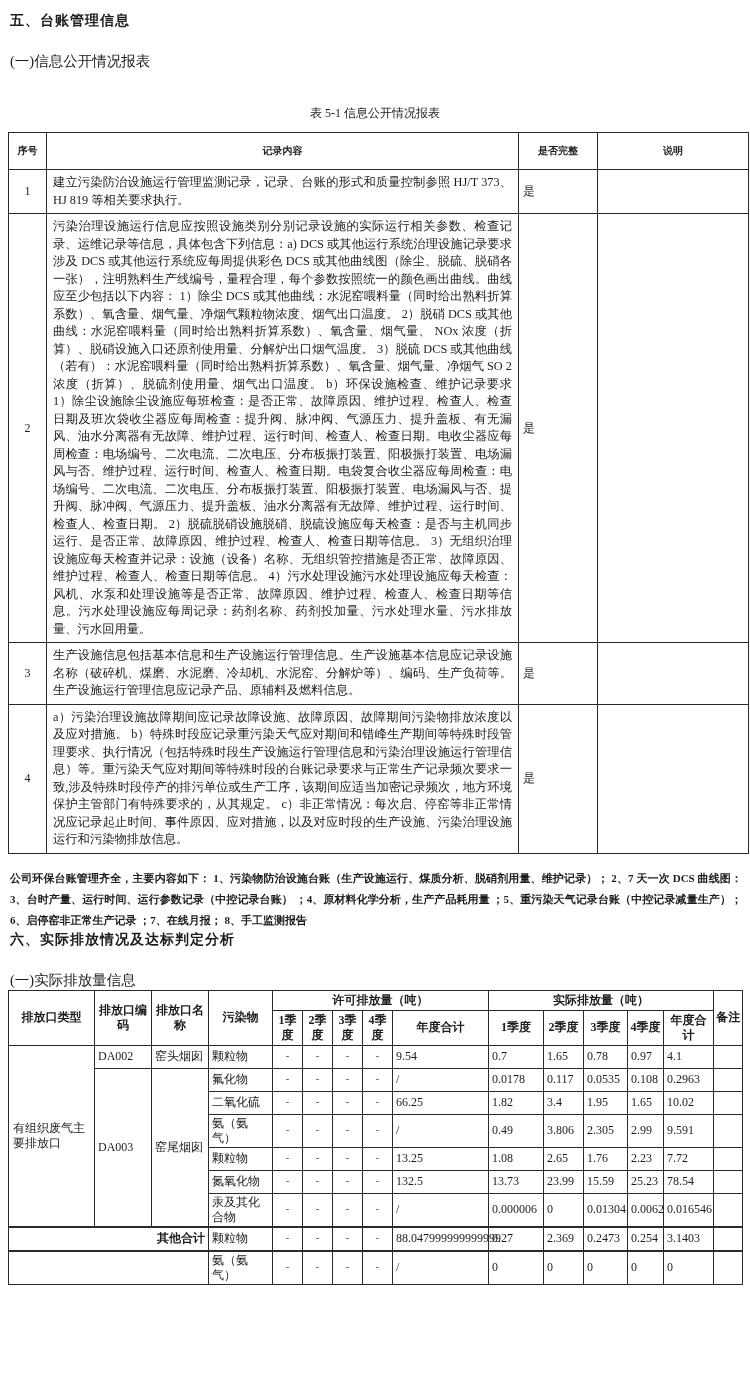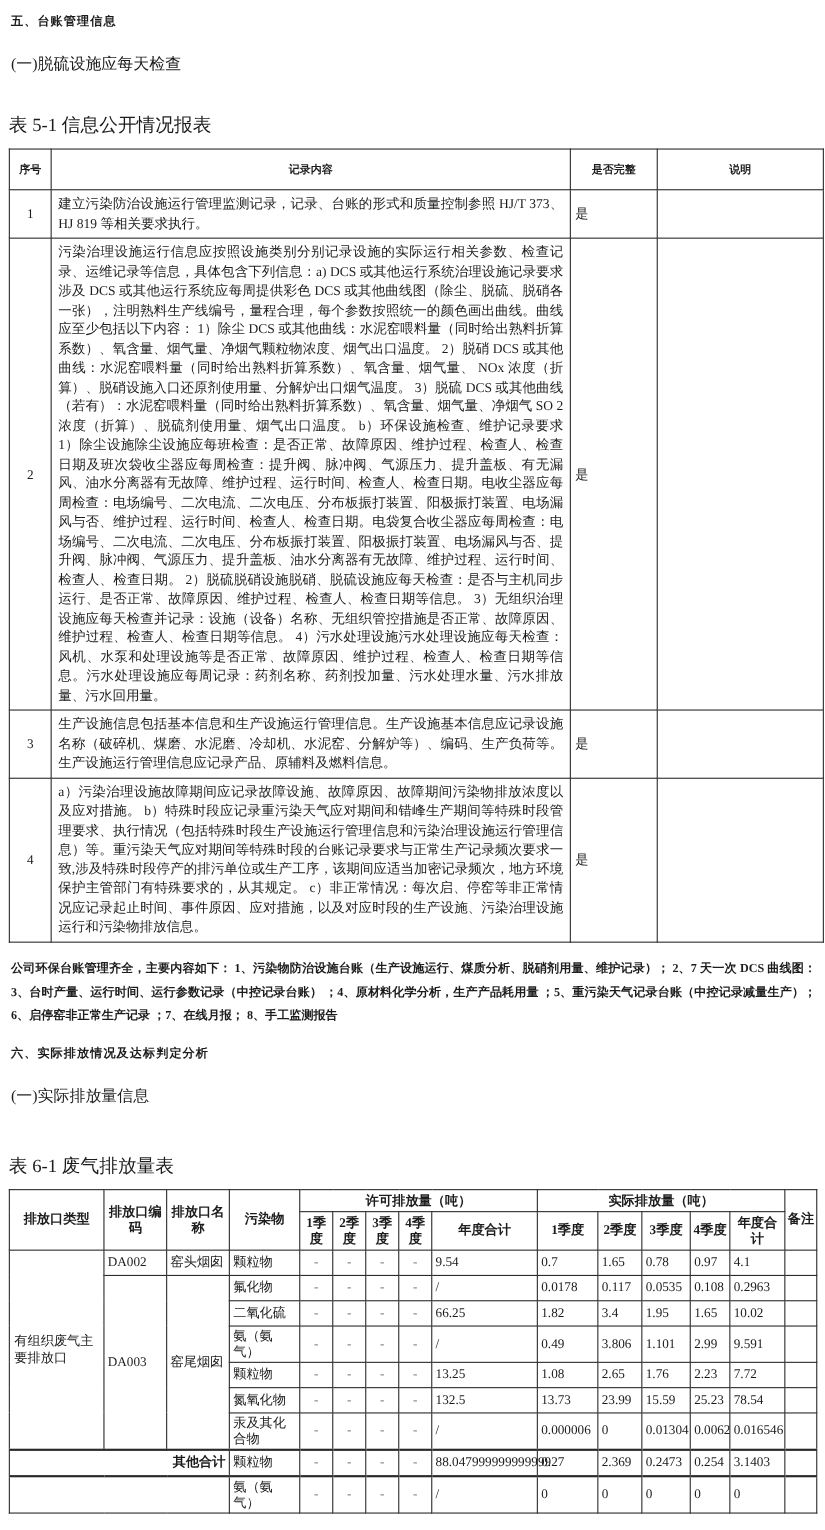--- a/index.html
+++ b/index.html
@@ -1,21 +1,21 @@
 <!DOCTYPE html>
 <html><head>
 <meta charset="utf-8">
 <style>
   html,body { margin:0; padding:0; background:#ffffff; }
   body { width:750px; font-family:"Liberation Serif","DejaVu Serif",serif; color:#1c1c1c; }
   .page { width:750px; min-height:1391px; box-sizing:border-box; padding:8px 8px 10px 8px; }
 
-  .h-major { font-size:11px; font-weight:bold; margin:4px 0 0 2px; letter-spacing:1px; }
+  .h-major { font-size:14px; font-weight:bold; margin:4px 0 0 2px; letter-spacing:1px; }
   .h-sub { font-size:14.5px; font-weight:normal; margin:22px 0 0 2px; }
-  .tbl-caption { font-size:17px; text-align:left; margin:26px 0 10px 0; }
+  .tbl-caption { font-size:12px; text-align:center; margin:26px 0 10px 0; }
 
   table { border-collapse:collapse; table-layout:fixed; margin-left:0; }
   td, th { border:1px solid #2b2b2b; font-size:12px; vertical-align:middle; padding:1px 3px; word-break:break-all; }
   th { font-weight:bold; text-align:center; padding:2px 2px; }
 
   
   .t51 { width:740px; }
   .t51 th { height:32px; font-size:10px; }
   .t51 .no-cell { text-align:center; }
   .t51 .content-cell { text-align:justify; line-height:17.5px; padding:4px 6px; font-size:12.3px;font-family:Liberation Serif, serif; }
@@ -35,21 +35,21 @@
   .t61 .type-cell { padding-left:4px; }
 
   .summary-para { font-size:11px; line-height:21px; text-align:justify; margin:14px 0 0 2px;font-weight:bold; }
 </style>
 </head>
 <body>
 
 <div class="page">
 
   <div class="h-major">五、台账管理信息</div>
-  <div class="h-sub">(一)脱硫设施应每天检查</div>
+  <div class="h-sub">(一)信息公开情况报表</div>
 
   <div class="tbl-caption" style="margin-top:34px;">表 5-1 信息公开情况报表</div>
 
   <table class="t51">
     <colgroup>
         <col style="width:38px">
         <col style="width:472px">
         <col style="width:79px">
         <col style="width:151px">
       </colgroup>
@@ -85,24 +85,23 @@
         <td class="content-cell">a）污染治理设施故障期间应记录故障设施、故障原因、故障期间污染物排放浓度以及应对措施。 b）特殊时段应记录重污染天气应对期间和错峰生产期间等特殊时段管理要求、执行情况（包括特殊时段生产设施运行管理信息和污染治理设施运行管理信息）等。重污染天气应对期间等特殊时段的台账记录要求与正常生产记录频次要求一致,涉及特殊时段停产的排污单位或生产工序，该期间应适当加密记录频次，地方环境保护主管部门有特殊要求的，从其规定。 c）非正常情况：每次启、停窑等非正常情况应记录起止时间、事件原因、应对措施，以及对应时段的生产设施、污染治理设施运行和污染物排放信息。</td>
         <td class="complete-cell">是</td>
         <td></td>
       </tr>
     </tbody>
   </table>
 
 
   <div class="summary-para">公司环保台账管理齐全，主要内容如下： 1、污染物防治设施台账（生产设施运行、煤质分析、脱硝剂用量、维护记录）； 2、7 天一次 DCS 曲线图： 3、台时产量、运行时间、运行参数记录（中控记录台账） ；4、原材料化学分析，生产产品耗用量 ；5、重污染天气记录台账（中控记录减量生产）； 6、启停窑非正常生产记录 ；7、在线月报； 8、手工监测报告</div>
 
-  <div class="h-major" style="margin-top:16px;">六、实际排放情况及达标判定分析</div>
+  <div class="h-major" style="margin-top:0;">六、实际排放情况及达标判定分析</div>
   <div class="h-sub">(一)实际排放量信息</div>
 
-  <div class="tbl-caption" style="margin-top:42px;">表 6-1 废气排放量表</div>
 
   <table class="t61">
     <colgroup>
       <col style="width:86px">
         <col style="width:57px">
         <col style="width:57px">
         <col style="width:64px">
       <col style="width:30px">
         <col style="width:30px">
         <col style="width:30px">
@@ -188,21 +187,21 @@
       </tr>
       <tr>
         <td>氨（氨气）</td>
         <td class="dash">-</td>
         <td class="dash">-</td>
         <td class="dash">-</td>
         <td class="dash">-</td>
         <td class="num">/</td>
         <td class="num">0.49</td>
         <td class="num">3.806</td>
-        <td class="num">1.101</td>
+        <td class="num">2.305</td>
         <td class="num">2.99</td>
         <td class="num">9.591</td>
         <td></td>
       </tr>
       <tr>
         <td>颗粒物</td>
         <td class="dash">-</td>
         <td class="dash">-</td>
         <td class="dash">-</td>
         <td class="dash">-</td>

